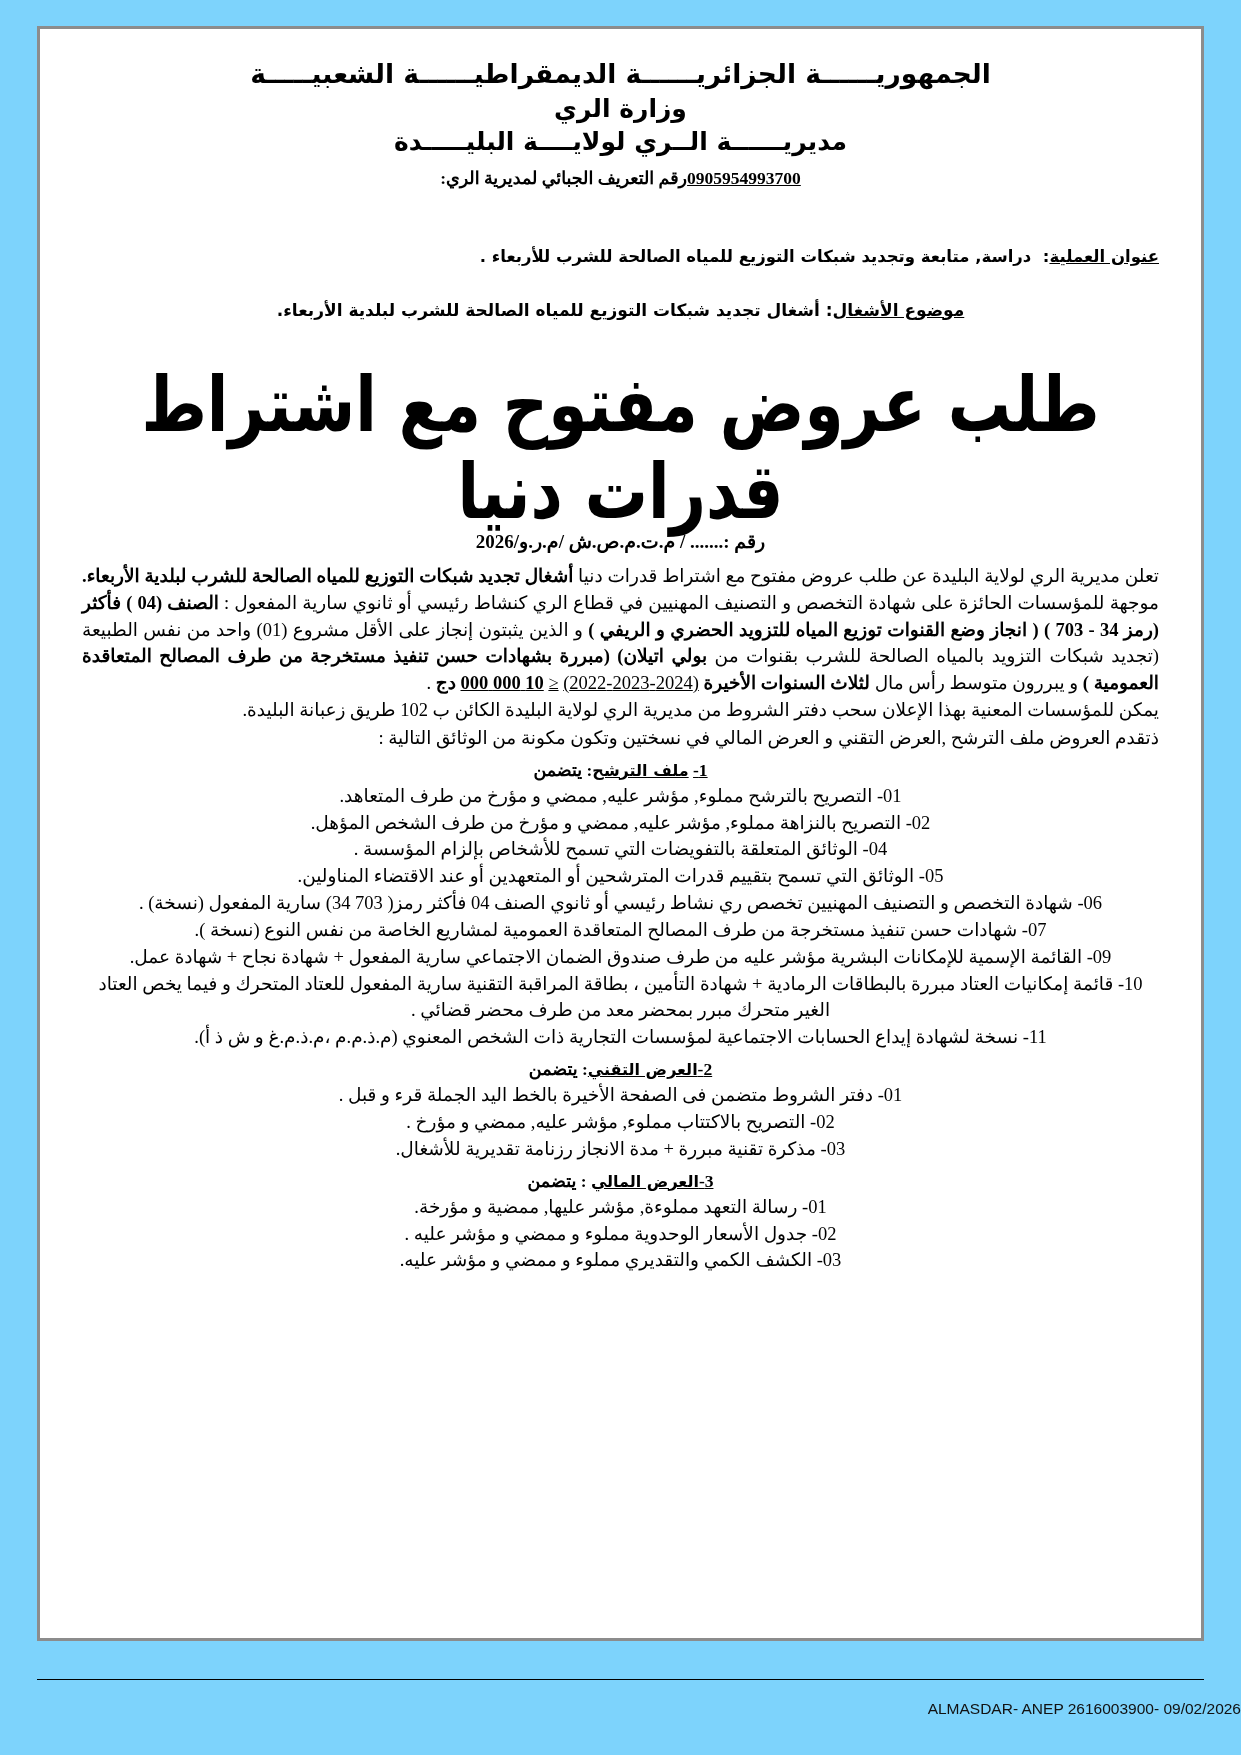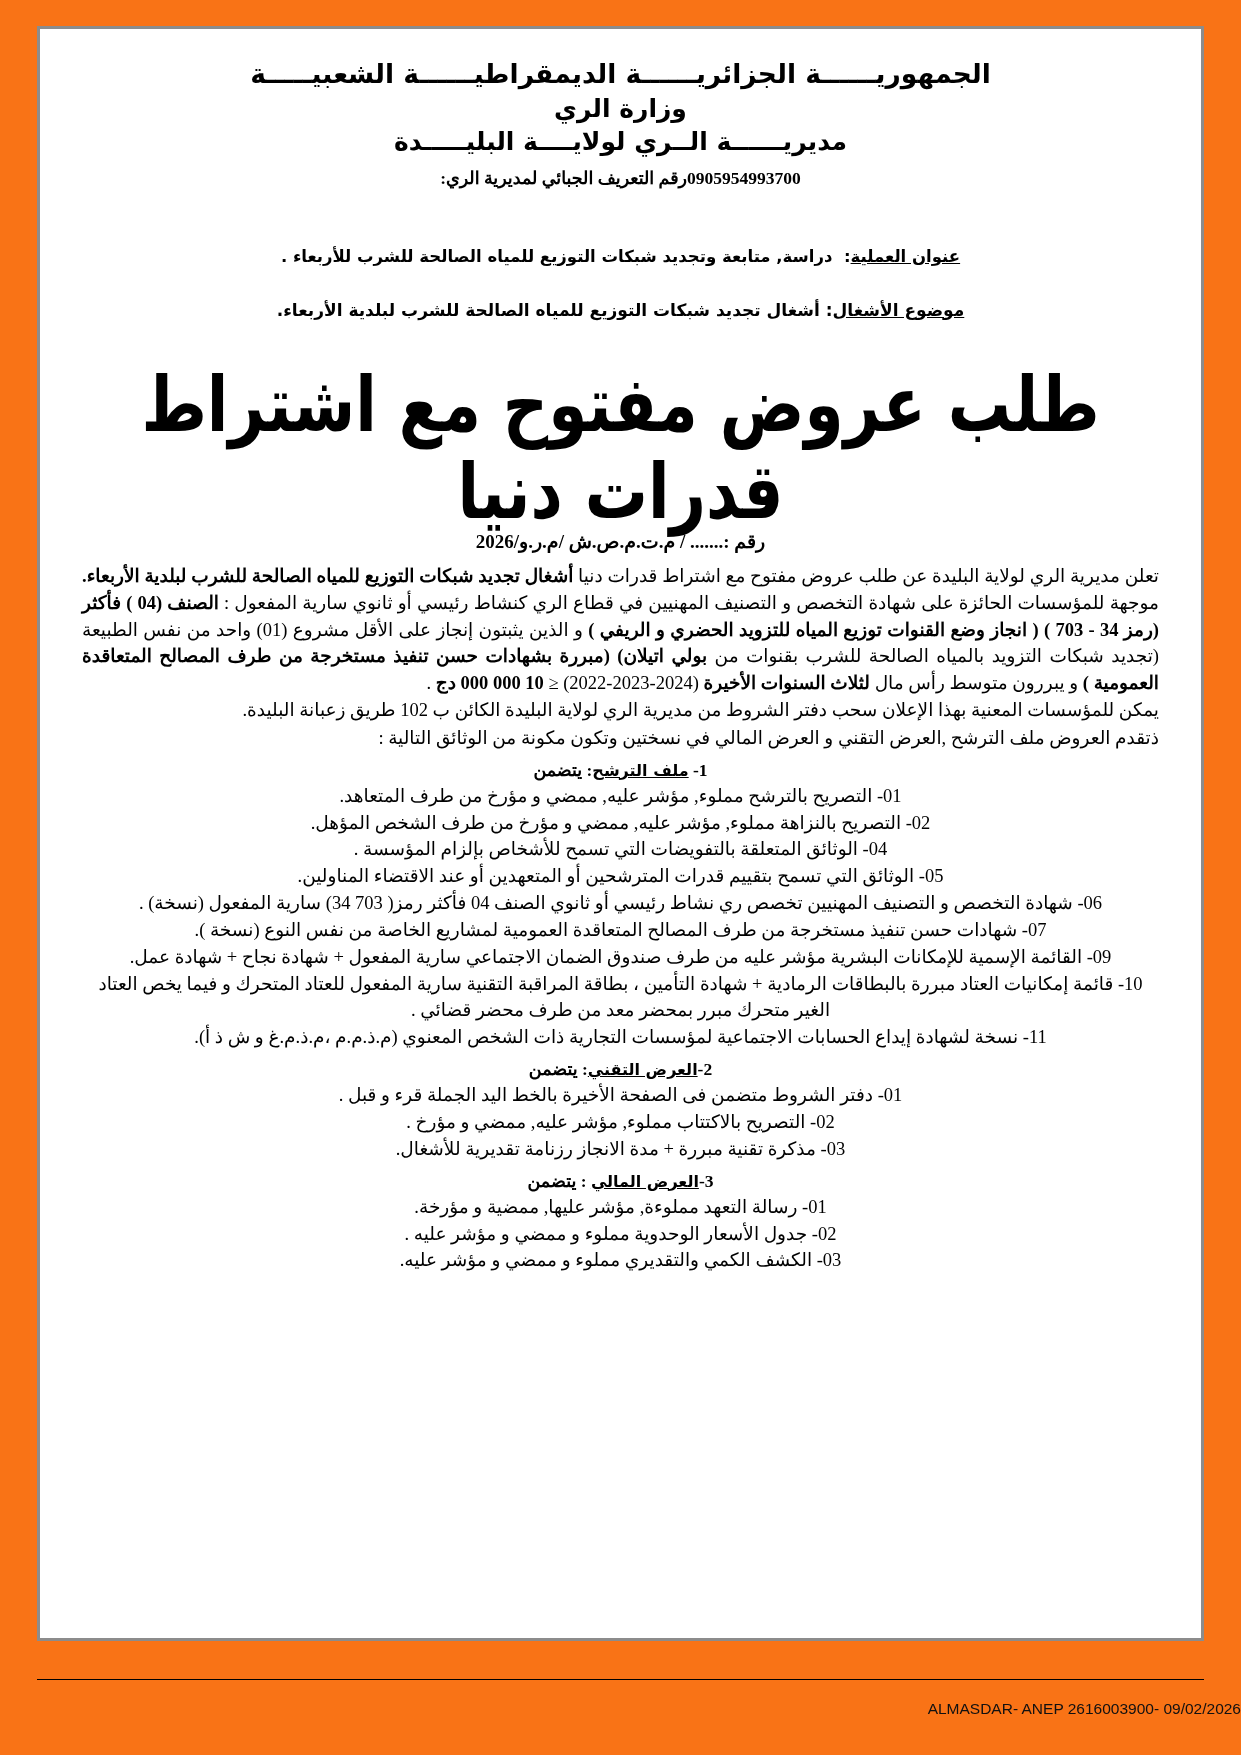--- a/index.html
+++ b/index.html
@@ -9,21 +9,21 @@
   }
   body {
     font-family: "Liberation Serif", "DejaVu Serif", serif;
     color: #000000;
   }
   .page {
     position: relative;
     width: 1241px;
     height: 1755px;
     margin: 0 auto;
-    background: #f97316;
+    background: #7dd3fc;
     box-sizing: border-box;
     overflow: hidden;
     padding-left: 31px;
   }
   .sheet {
     position: absolute;
     left: 37px;
     top: 26px;
     width: 1167px;
     height: 1615px;
@@ -70,21 +70,21 @@
   .hdr-fiscal .num {
     font-family: "Liberation Serif", serif;
   }
 
   
   .op-title {
     margin-top: 56px;
     font-family: "DejaVu Sans", "Liberation Sans", sans-serif;
     font-weight: bold;
     font-size: 16.5px;
-    text-align: center;
+    text-align: right;
     line-height: 1.5;
   }
   .op-title .lbl {
     text-decoration: underline;
   }
   .works-subject {
     margin-top: 28px;
     font-family: "DejaVu Sans", "Liberation Sans", sans-serif;
     font-weight: bold;
     font-size: 17px;
@@ -155,21 +155,21 @@
     padding: 0;
   }
   li.item {
     font-family: "Liberation Serif", "DejaVu Serif", serif;
     font-size: 18.5px;
     line-height: 1.45;
     margin: 0;
   }
   .lvl1 { text-align: center; }
 
-  .num { font-family: "Liberation Serif", serif; }
+  .num { font-family: "Liberation Serif", serif; text-decoration: underline; }
 
   
   .footer {
     position: absolute;
     left: 0;
     right: 0;
     top: 1700px;
     text-align: right;
     font-family: "Liberation Sans", "DejaVu Sans", sans-serif;
     font-size: 15.5px;

